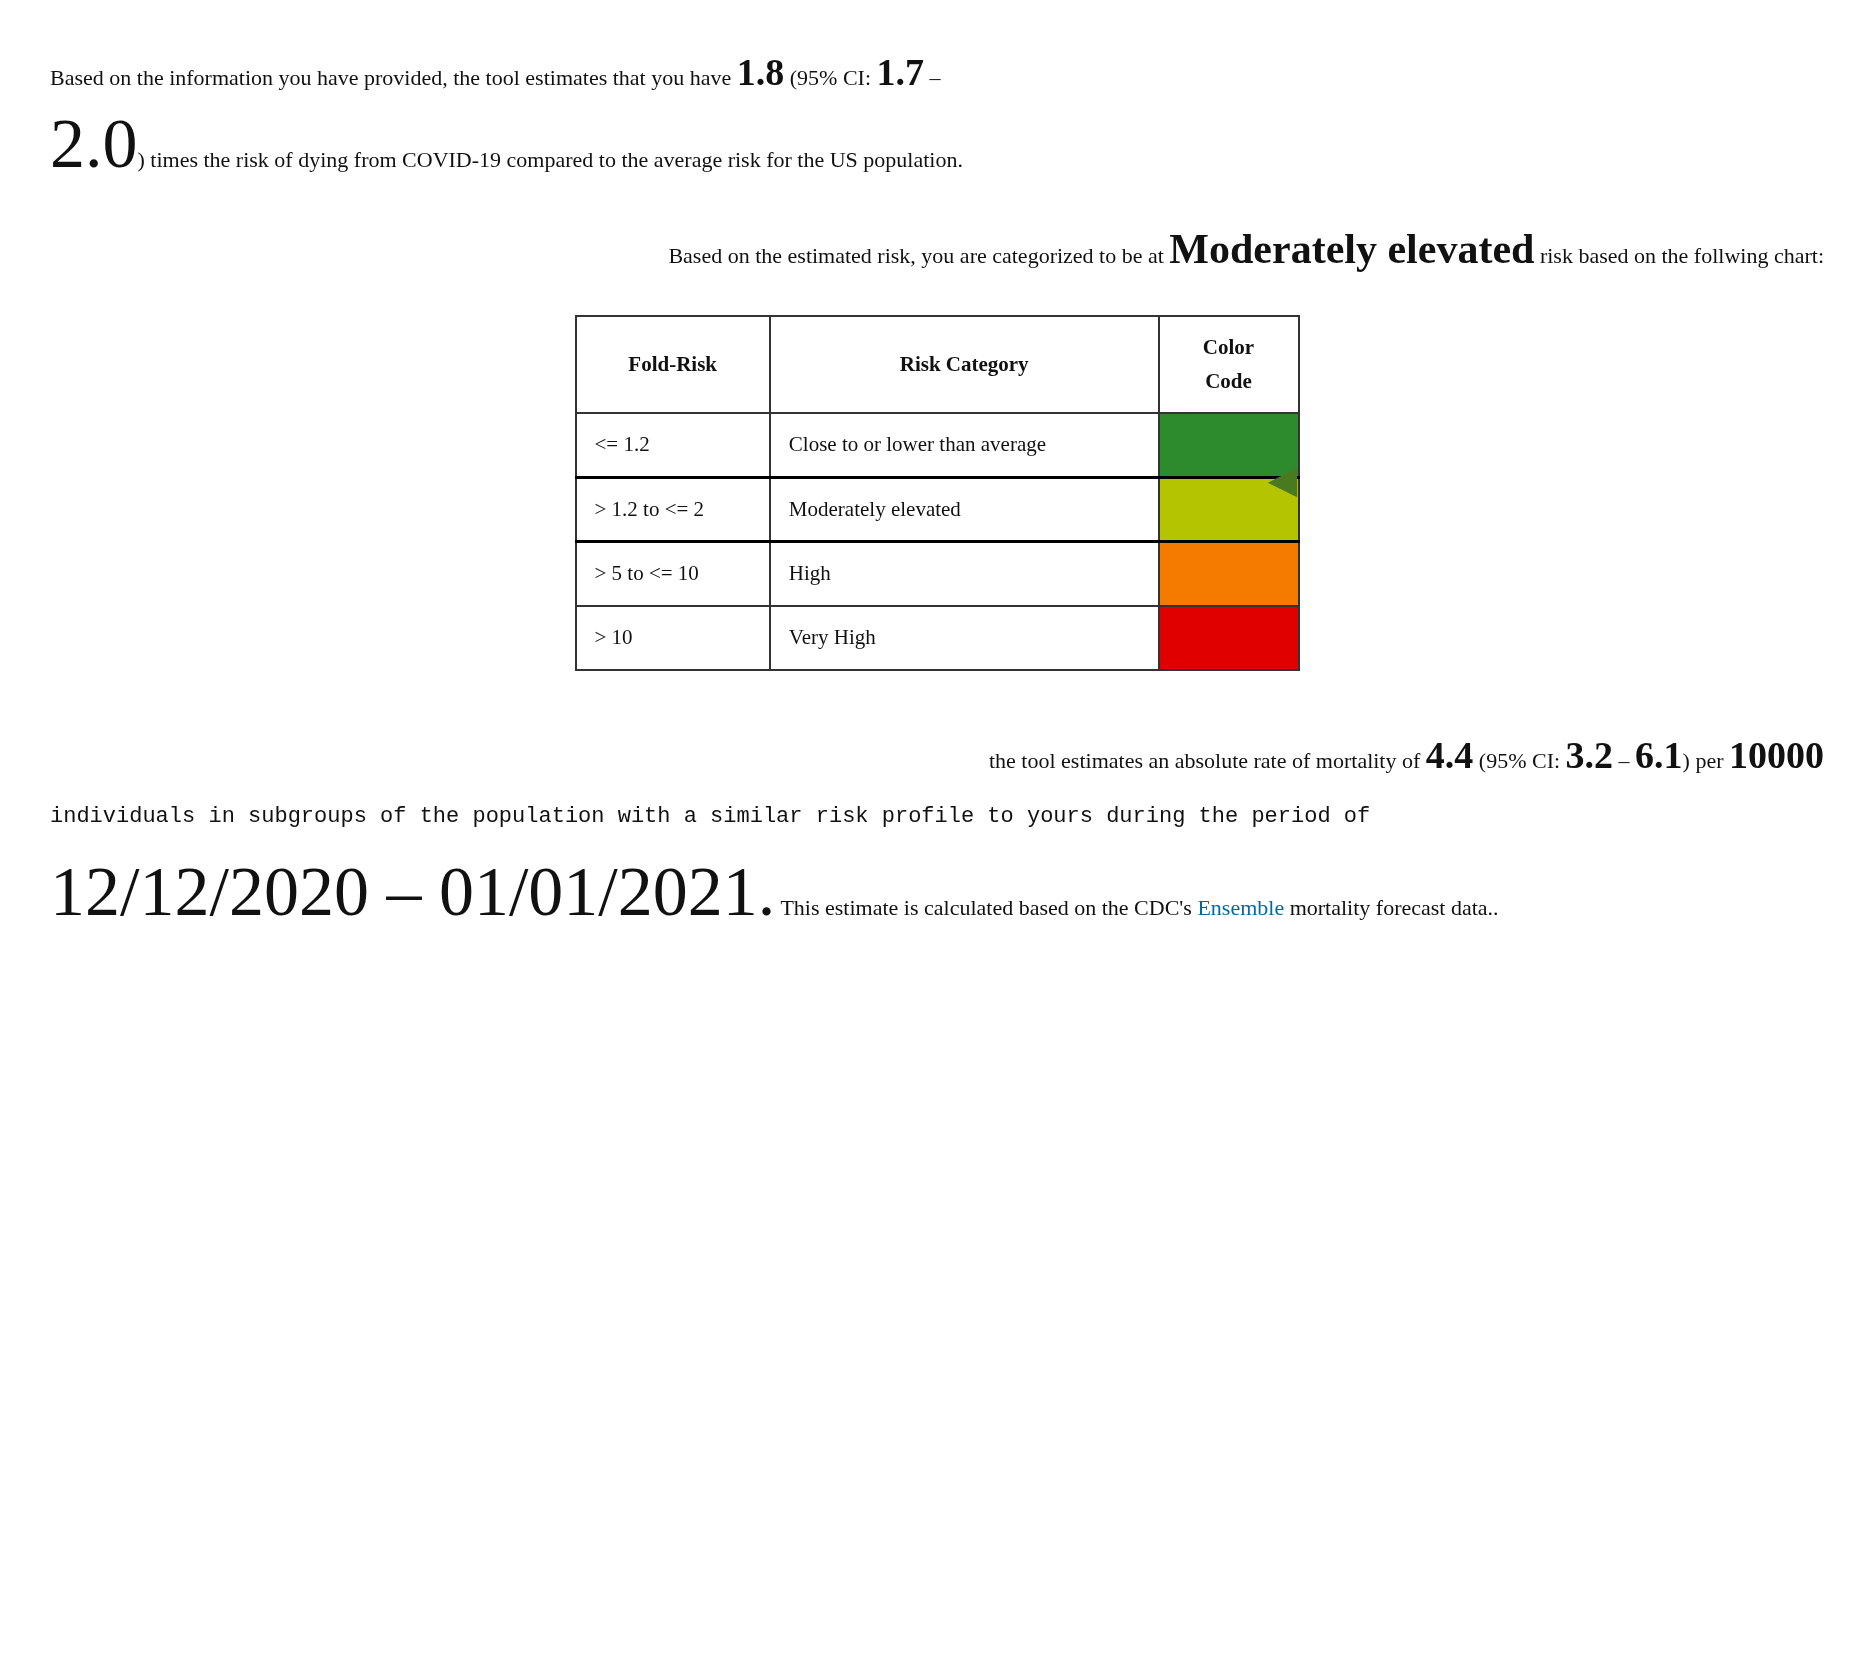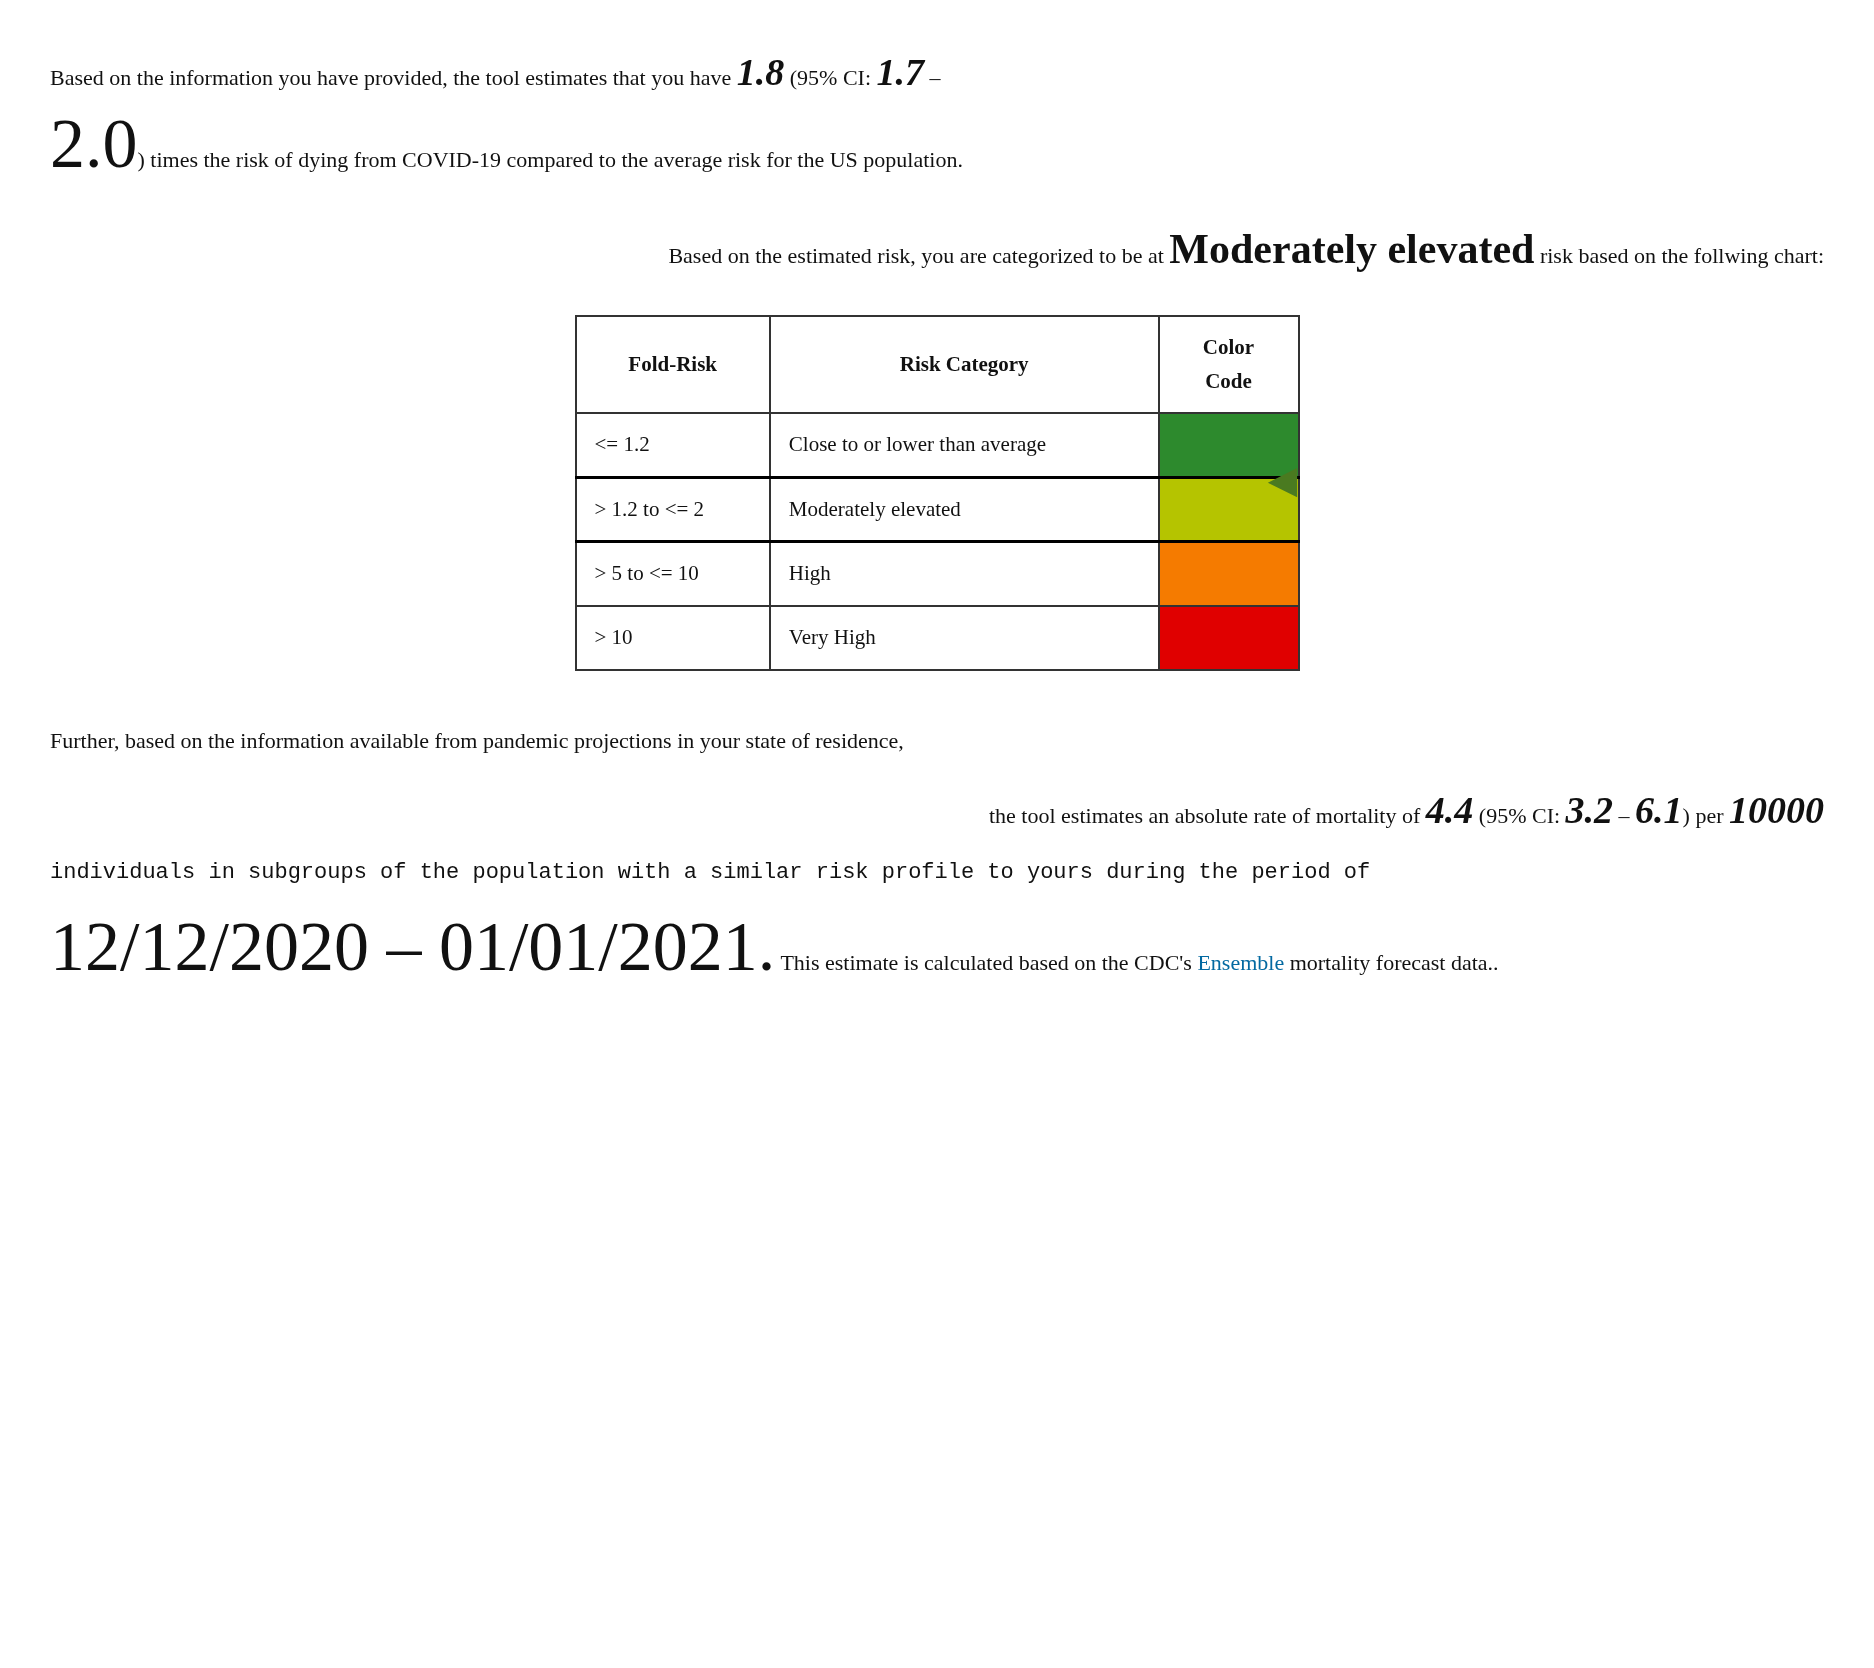--- a/index.html
+++ b/index.html
@@ -20,21 +20,20 @@
 
     .intro-paragraph {
       margin-bottom: 32px;
       font-size: 22px;
       line-height: 1.7;
     }
 
     .bold-large {
       font-weight: 900;
       font-size: 38px;
-      font-style: italic;
     }
 
     .bold-xl {
       font-weight: 400;
       font-size: 70px;
       line-height: 1.1;
     }
 
     .category-paragraph {
       margin-bottom: 32px;
@@ -172,21 +171,20 @@
         <td class="color-cell color-red"></td>
       </tr>
     </tbody>
   </table>
   <div class="arrow-indicator" style="position:absolute; left: calc(50% + 332px); top: calc(50% - 14px);">
     <span style="color:#4a7a20; font-size:36px; font-weight:bold;">◀</span>
   </div>
 </div>
 
 <div class="further-paragraph">
-  <p style="margin-bottom:16px;">Further, based on the information available from pandemic projections in your state of residence,</p>
   <p style="margin-bottom:8px;text-align:right;">
     <span>the tool estimates an absolute rate of mortality of </span><span class="bold-large">4.4</span> <span>(95% CI: </span><span class="bold-large">3.2</span><span> – </span> <span class="bold-large">6.1</span><span>) per </span><span class="bold-large">10000</span>
   </p>
   <p style="margin-bottom:16px;font-family:Liberation Mono, monospace;">individuals in subgroups of the population with a similar risk profile to yours during the period of</p>
   <p>
     <span class="bold-xl">12/12/2020 – 01/01/2021.</span><span> This estimate is calculated based on the CDC's </span><a href="#" class="link-blue">Ensemble</a><span> mortality forecast data..</span>
   </p>
 </div>
 
 </body></html>

